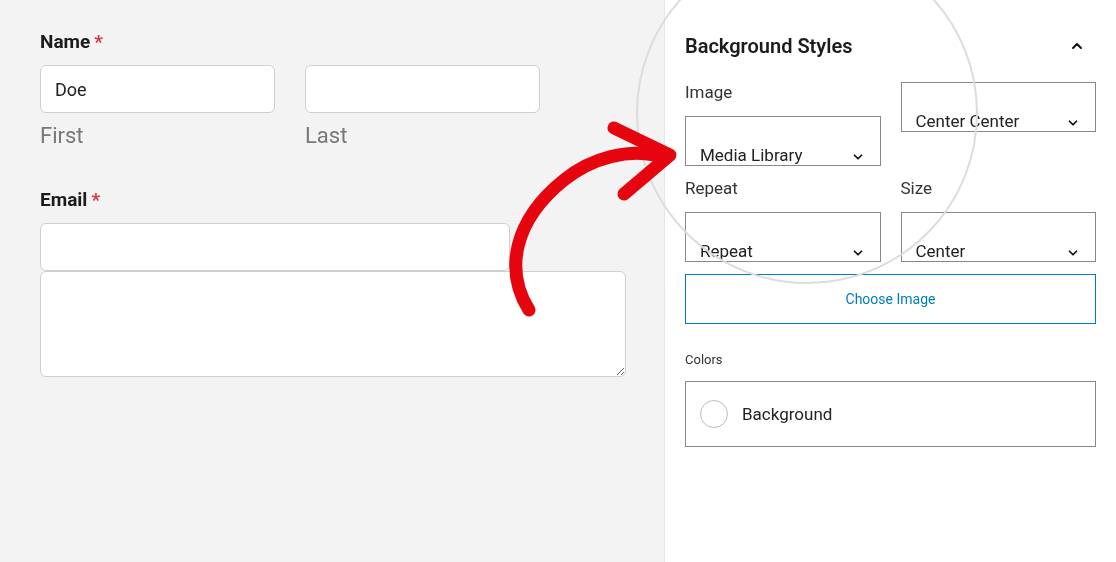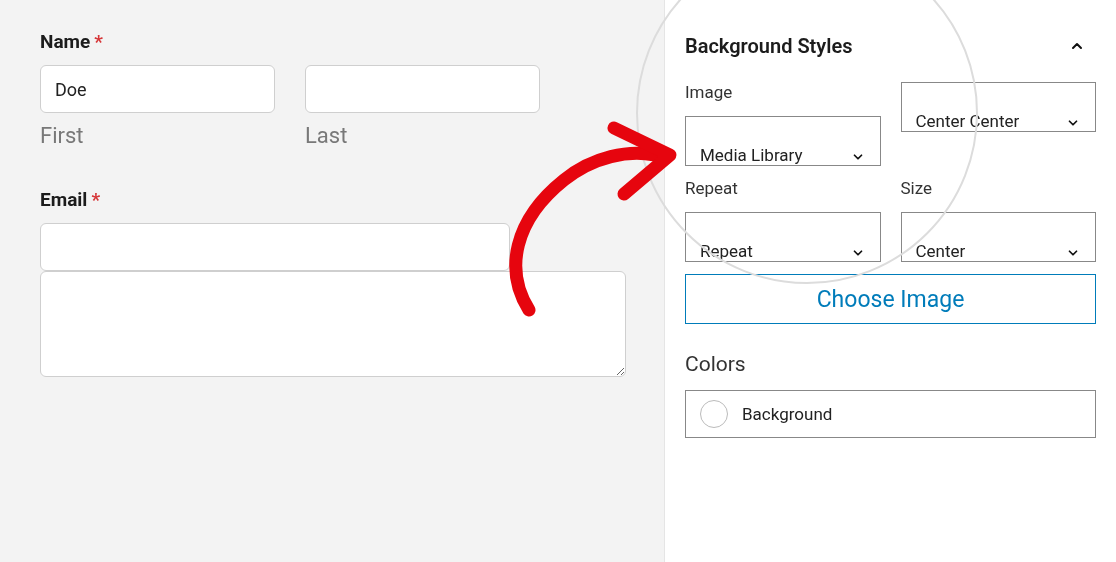--- a/index.html
+++ b/index.html
@@ -115,35 +115,35 @@
     color: #111;
   }
   .dd-chevron svg { width: 14px; height: 14px; }
 
   .choose-btn {
     height: 50px;
     width: 100%;
     border: 1px solid #007cba;
     background: #fff;
     color: #007cba;
-    font-size: 23px;
+    font-size: 14px;
     display: flex;
     align-items: center;
     justify-content: center;
     cursor: pointer;
     margin-bottom: 28px;
   }
   .colors-label {
-    font-size: 21px;
+    font-size: 13px;
     color: #333;
     margin-bottom: 14px;
   }
   .color-box {
     border: 1px solid #888;
-    height: 48px;
+    height: 66px;
     display: flex;
     align-items: center;
     gap: 14px;
     padding: 0 14px;
     cursor: pointer;
   }
   .color-swatch {
     width: 28px; height: 28px;
     border-radius: 50%;
     border: 1px solid #bbb;

